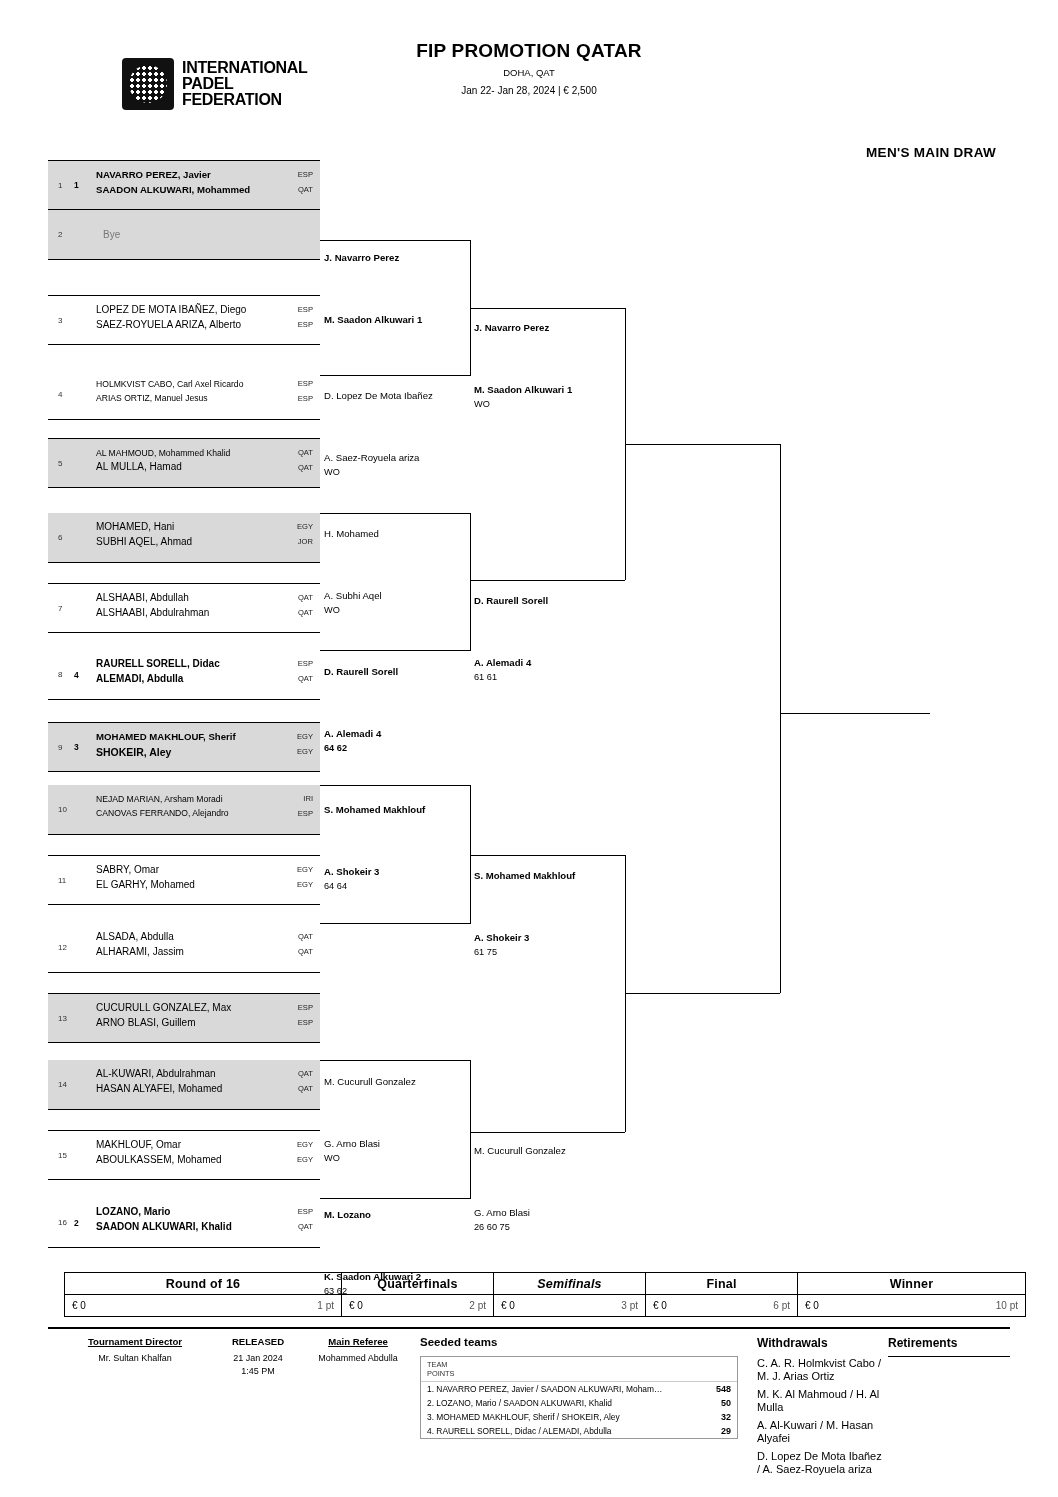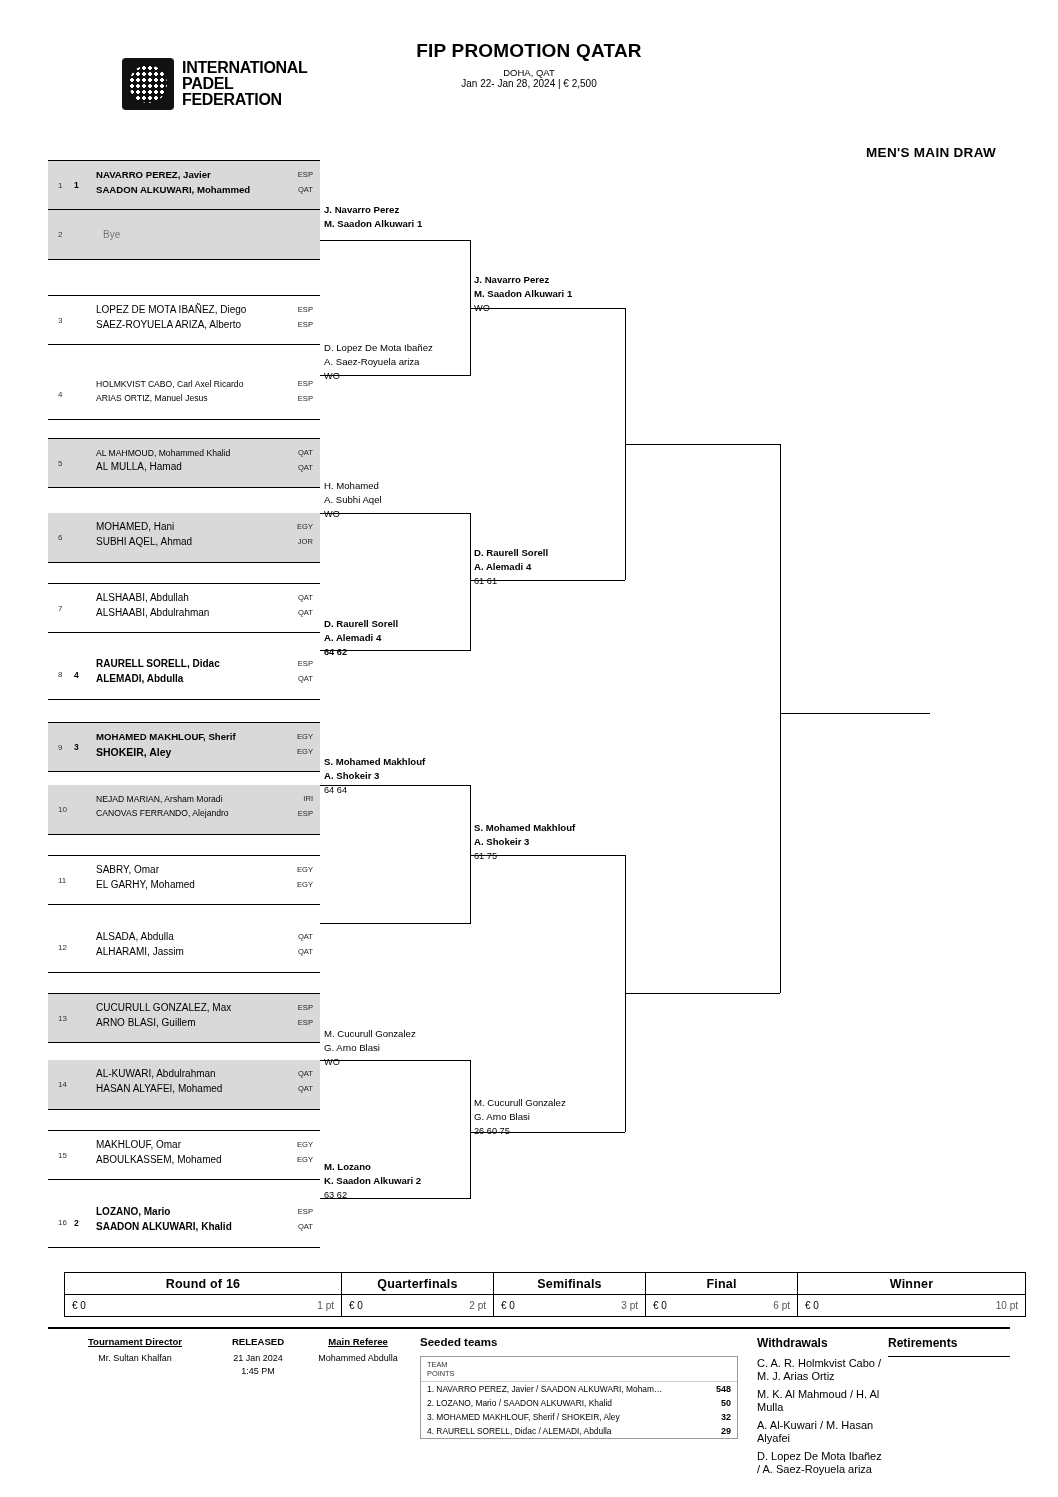--- a/index.html
+++ b/index.html
@@ -22,21 +22,21 @@
     position: absolute; left: 7px; top: 7px; width: 38px; height: 38px;
     background:
       radial-gradient(circle at 3px 3px, #fff 1.6px, transparent 1.7px) 0 0 / 6px 6px;
     border-radius: 50%;
   }
   .logo-text { margin-left: 8px; line-height: 1.02; }
   .logo-text div { font-weight: bold; font-size: 16px; letter-spacing: -0.3px; }
   .title-block { position: absolute; left: 0; top: 12px; width: 1058px; text-align: center; }
   .t-main { font-size: 19px; font-weight: bold; letter-spacing: 0.2px; }
   .t-sub { font-size: 9.5px; margin-top: 5px; }
-  .t-dates { font-size: 10px; }
+  .t-dates { font-size: 10px; margin-top: 7px; }
   .draw-label { position: absolute; right: 62px; top: 145px; font-size: 13.5px; font-weight: bold; letter-spacing: 0.3px; }
 
   
   .bracket { position: absolute; left: 0; top: 0; width: 1058px; height: 1497px; }
   .slot {
     position: absolute; left: 48px; width: 272px; height: 50px;
     border-top: 1px solid #000; border-bottom: 1px solid #000;
     display: flex; align-items: center;
   }
   .slot.shaded { background: #d9d9d9; }
@@ -49,21 +49,21 @@
   .ctry { position: absolute; right: 7px; top: 7px; text-align: right; font-size: 7.6px; line-height: 14.5px; color: #222; }
   .bye { position: absolute; left: 55px; font-size: 10px; color: #777; }
 
   
   .ln { position: absolute; background: #000; }
   .hl { height: 1px; }
   .vl { width: 1px; }
 
   
   .mres { position: absolute; font-size: 9.6px; line-height: 13.5px; }
-  .mres .nm { white-space: nowrap; }
+  .mres .nm { white-space: nowrap; margin-top: 48px; }
   .mres .sc { margin-top: 2px; font-size: 9.2px; }
   .mres.b { font-weight: bold; }
 
   
   .ptable { position: absolute; left: 64px; top: 1272px; width: 962px; text-align: right; }
   .prow { display: flex; }
   .pcell { border: 1px solid #000; height: 23px; display: flex; align-items: center; justify-content: center;
            font-size: 12.5px; font-weight: bold; letter-spacing: 0.2px; }
   .pcell2 { border-left: 1px solid #000; border-right: 1px solid #000; border-bottom: 1px solid #000;
             height: 22px; display: flex; align-items: center; justify-content: space-between;
@@ -400,21 +400,21 @@
 
     <div class="ln vl" style="left:780px; top:444px; height:549px;"></div>
     <div class="ln hl" style="left:780px; top:713px; width:150px;"></div>
 
   </div>
 
   <div class="ptable">
     <div class="prow">
       <div class="pcell w-r16">Round of 16</div>
       <div class="pcell w-qf" style="border-left:none;">Quarterfinals</div>
-      <div class="pcell w-sf" style="border-left:none;">Semifinals</div>
+      <div class="pcell w-sf" style="border-left:none;font-style:italic;">Semifinals</div>
       <div class="pcell w-f" style="border-left:none;">Final</div>
       <div class="pcell w-w" style="border-left:none;">Winner</div>
     </div>
     <div class="prow">
       <div class="pcell2 w-r16" style="border-top:none;">
         <span>€ 0</span>
           <span class="pts">1 pt</span>
       </div>
       <div class="pcell2 w-qf" style="border-left:none;">
         <span>€ 0</span>

